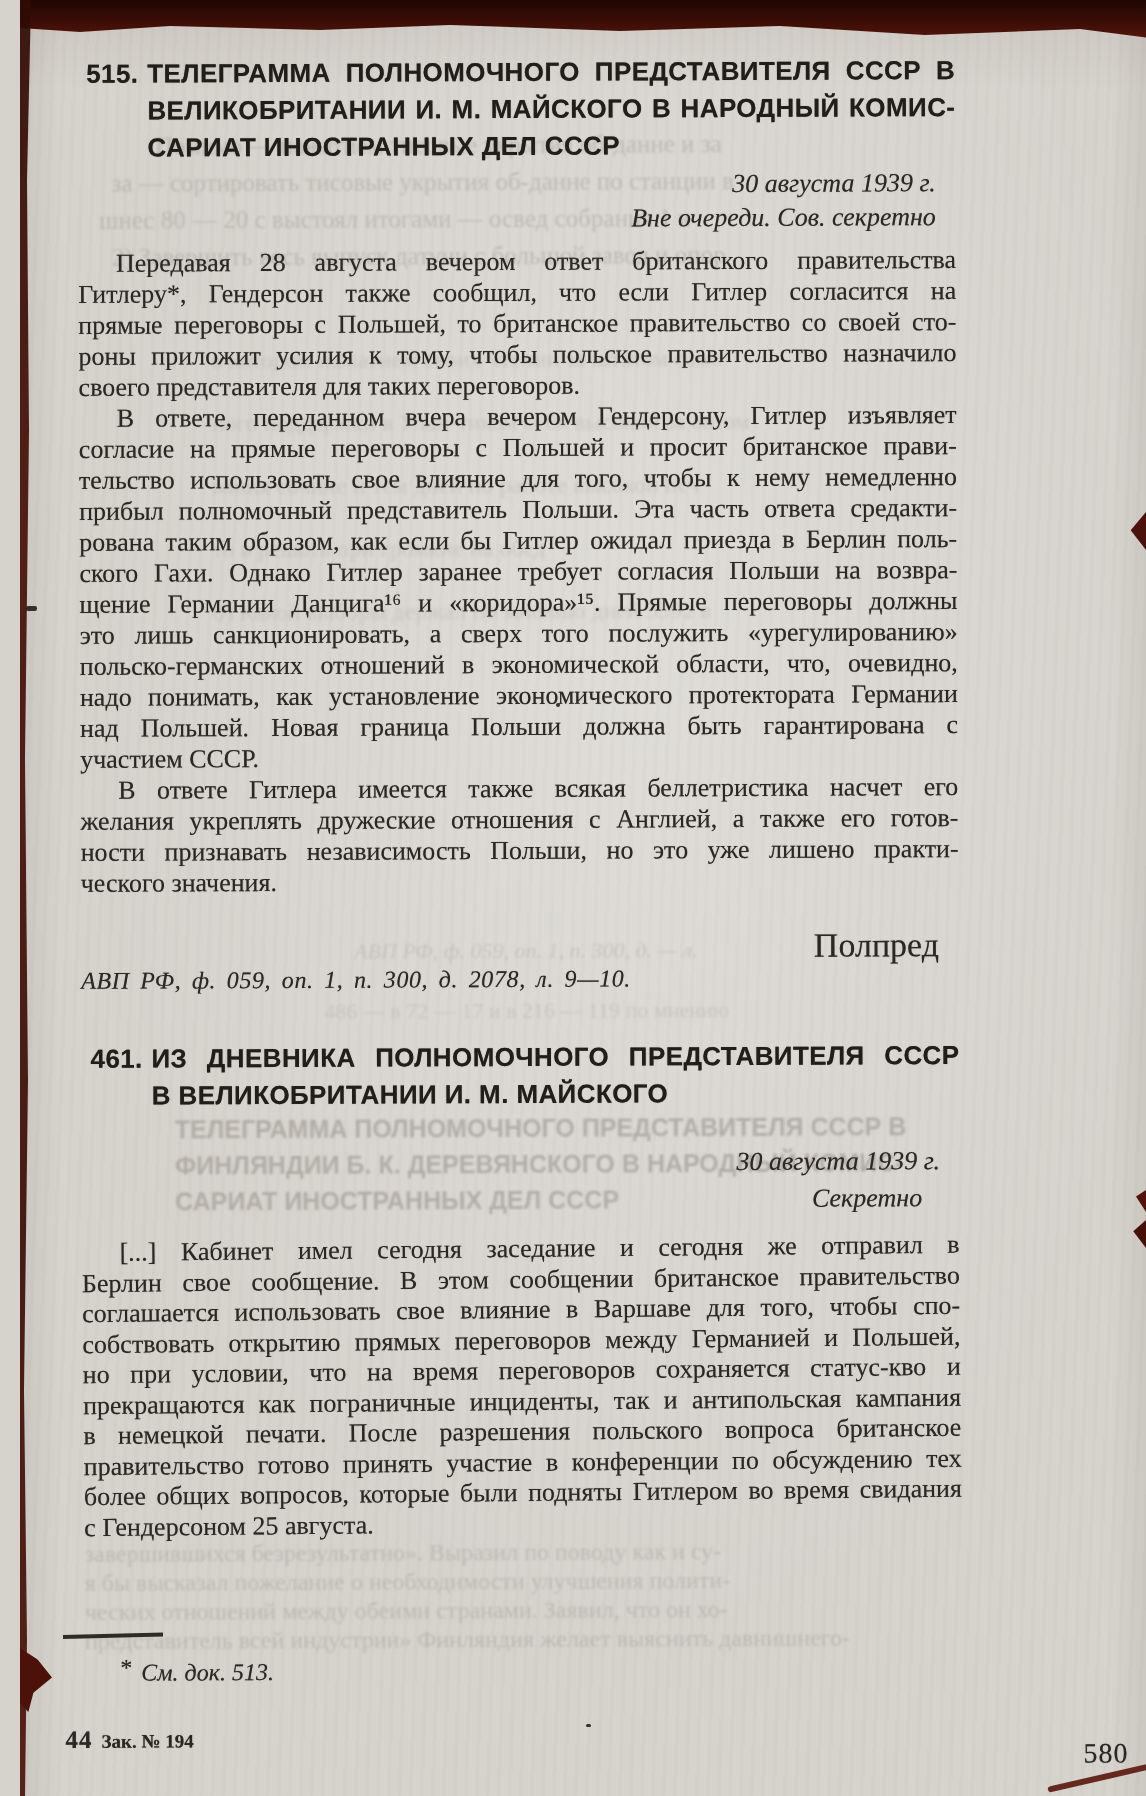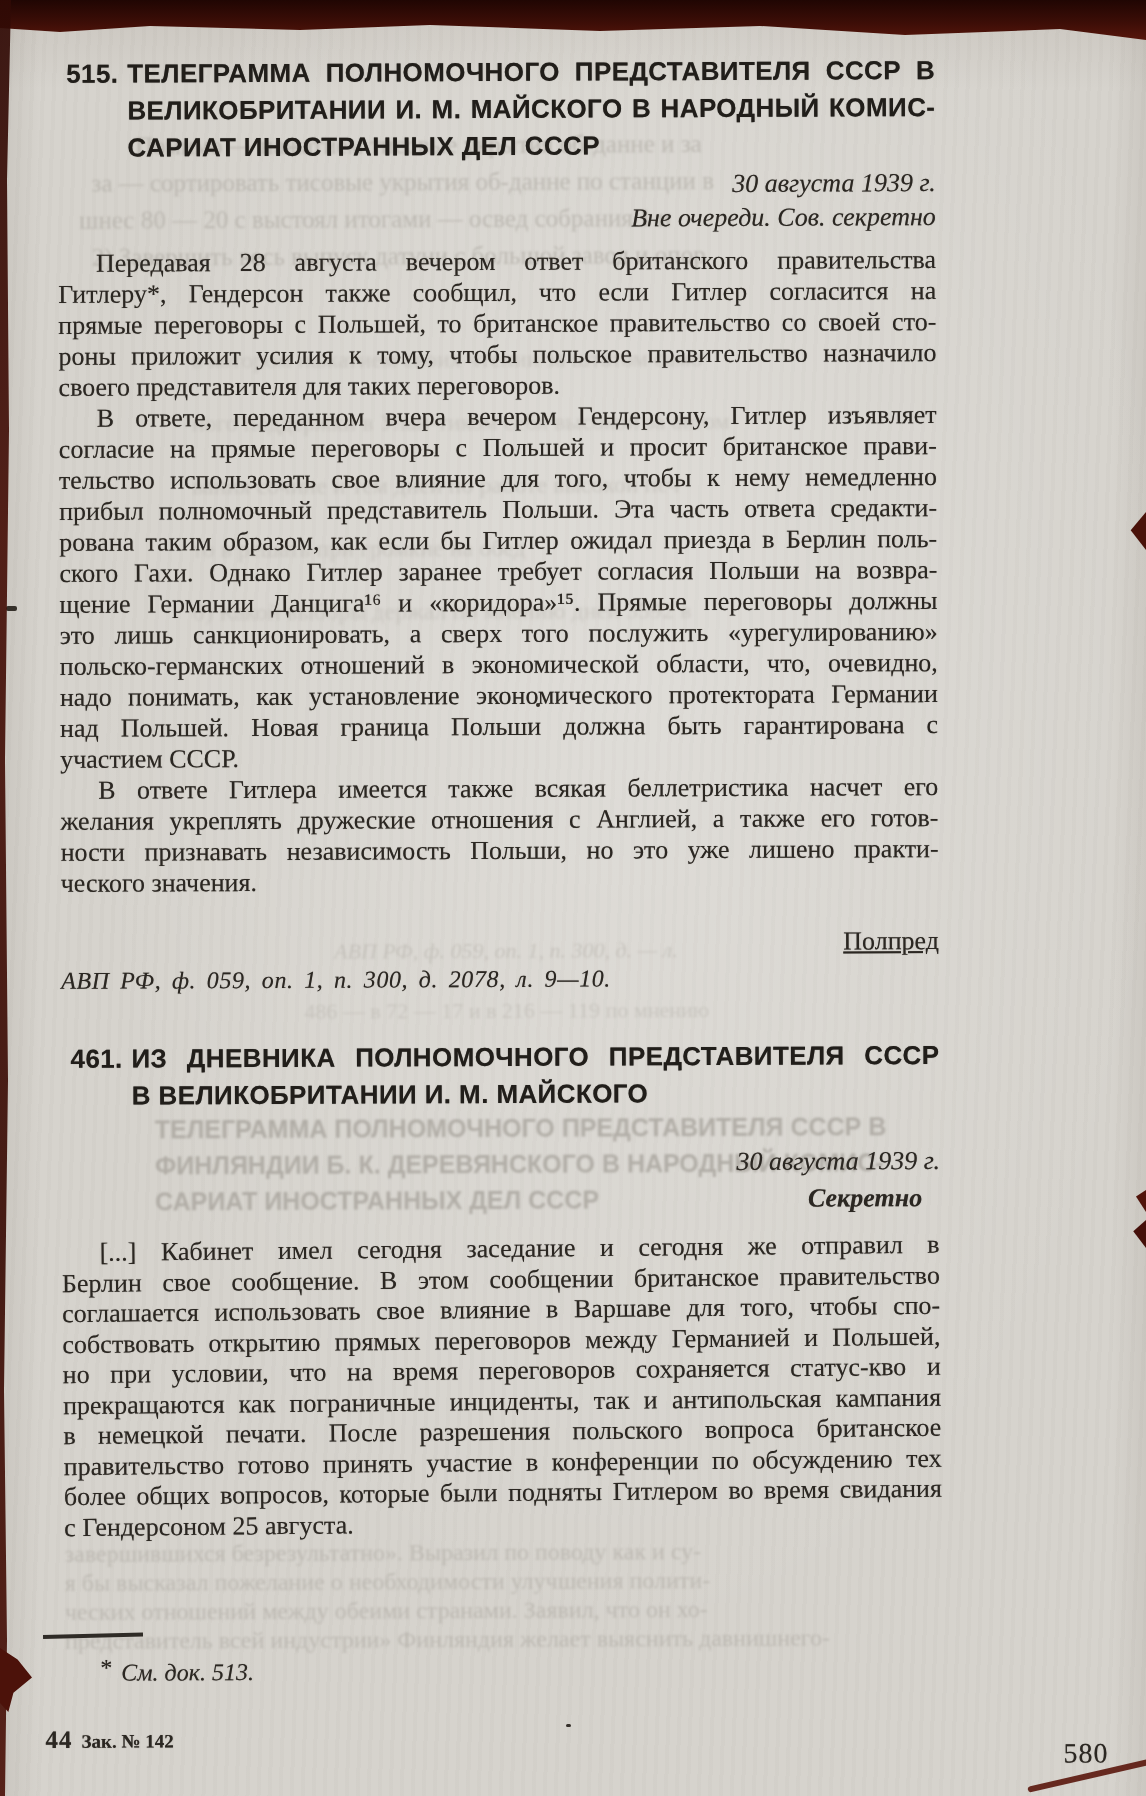--- a/index.html
+++ b/index.html
@@ -9,20 +9,21 @@
     background:#d6d3cd;
   }
   #page{
     position:absolute;inset:0;
     background-color:#d6d3cd;
     background-image:
       radial-gradient(ellipse at 55% 38%, rgba(255,255,255,0.22), rgba(255,255,255,0) 62%),
       linear-gradient(90deg, rgba(110,100,90,0.12), rgba(0,0,0,0) 3.5%, rgba(0,0,0,0) 97%, rgba(110,100,90,0.10)),
       linear-gradient(180deg, rgba(95,75,60,0.10), rgba(0,0,0,0) 5%),
       repeating-linear-gradient(92deg, rgba(150,145,136,0.05) 0 4px, rgba(0,0,0,0) 4px 11px);
+    margin-left: 20px;
   }
   #content{position:absolute;inset:0;transform:rotate(-0.25deg);transform-origin:30px 30px;}
 
   
   .print{color:#2b2722;text-shadow:0 0 0.8px rgba(45,40,34,0.55);}
   .heading{
     position:absolute;left:66px;width:869px;
     font-family:"Liberation Sans","DejaVu Sans",sans-serif;
     font-weight:700;font-size:26px;line-height:37px;color:#211e1a;
     letter-spacing:0.4px;text-shadow:0 0 0.7px rgba(25,22,18,0.6);
@@ -31,30 +32,30 @@
   .h516{top:1041px;}
   .hline1{display:flex;}
   .hnum{width:61px;flex:0 0 61px;}
   .htxt{flex:1;text-align:justify;text-align-last:justify;}
   .hrow{margin-left:61px;}
   .hrow.just{text-align:justify;text-align-last:justify;}
 
   .dateblock{position:absolute;right:211px;text-align:right;font-style:italic;font-size:26px;line-height:34px;}
   .d515{top:170px;}
   .d516{top:1146px;line-height:37px;}
-  .cls516{padding-right:18px;font-weight:bold;}
+  .cls516{padding-right:18px;}
 
   .bodyblock{position:absolute;left:57px;width:878px;font-size:26px;}
   .b515{top:248px;line-height:31px;}
   .b516{top:1236px;line-height:30.5px;transform:rotate(-0.3deg);}
   .para div{text-align:justify;text-align-last:justify;}
   .para div:last-child{text-align-last:left;}
   .para div:first-child{text-indent:38px;}
 
-  .signature{position:absolute;top:930px;right:211px;font-size:26px;text-decoration:underline;}
+  .signature{position:absolute;top:930px;right:211px;font-size:34px;}
   .archive{position:absolute;top:968px;left:57px;font-size:24px;font-style:italic;letter-spacing:0.6px;word-spacing:4px;}
 
   .fnrule{position:absolute;top:1634px;left:36px;width:100px;height:4px;background:#2f2b26;transform:rotate(-1.1deg);}
   .footnote{position:absolute;top:1660px;left:92px;font-size:24px;font-style:italic;}
   .fnmark{position:relative;top:-5px;margin-right:10px;}
 
   .printcode{position:absolute;top:1726px;left:38px;display:inline-flex;align-items:baseline;gap:9px;}
   .pc-num{font-size:25px;font-weight:700;letter-spacing:1px;}
   .pc-rest{font-size:19px;font-weight:600;}
   .pagenum{position:absolute;top:1742px;left:1056px;font-size:28px;letter-spacing:1px;}
@@ -187,21 +188,21 @@
         </div>
     </div>
 
     <div class="fnrule"></div>
     <div class="footnote print">
       <span class="fnmark">*</span><span>См. док. 513.</span>
     </div>
 
     <div class="printcode print">
       <span class="pc-num">44</span>
-      <span class="pc-rest">Зак. № 142</span>
+      <span class="pc-rest">Зак. № 194</span>
     </div>
     <div class="pagenum print">580</div>
 
   </div>
 
   <div class="art" id="band-top"></div>
   <div class="art" id="band-left"></div>
   <div class="art" id="nick-r1"></div>
   <div class="art" id="nick-r2"></div>
   <div class="art" id="nick-r3"></div>

